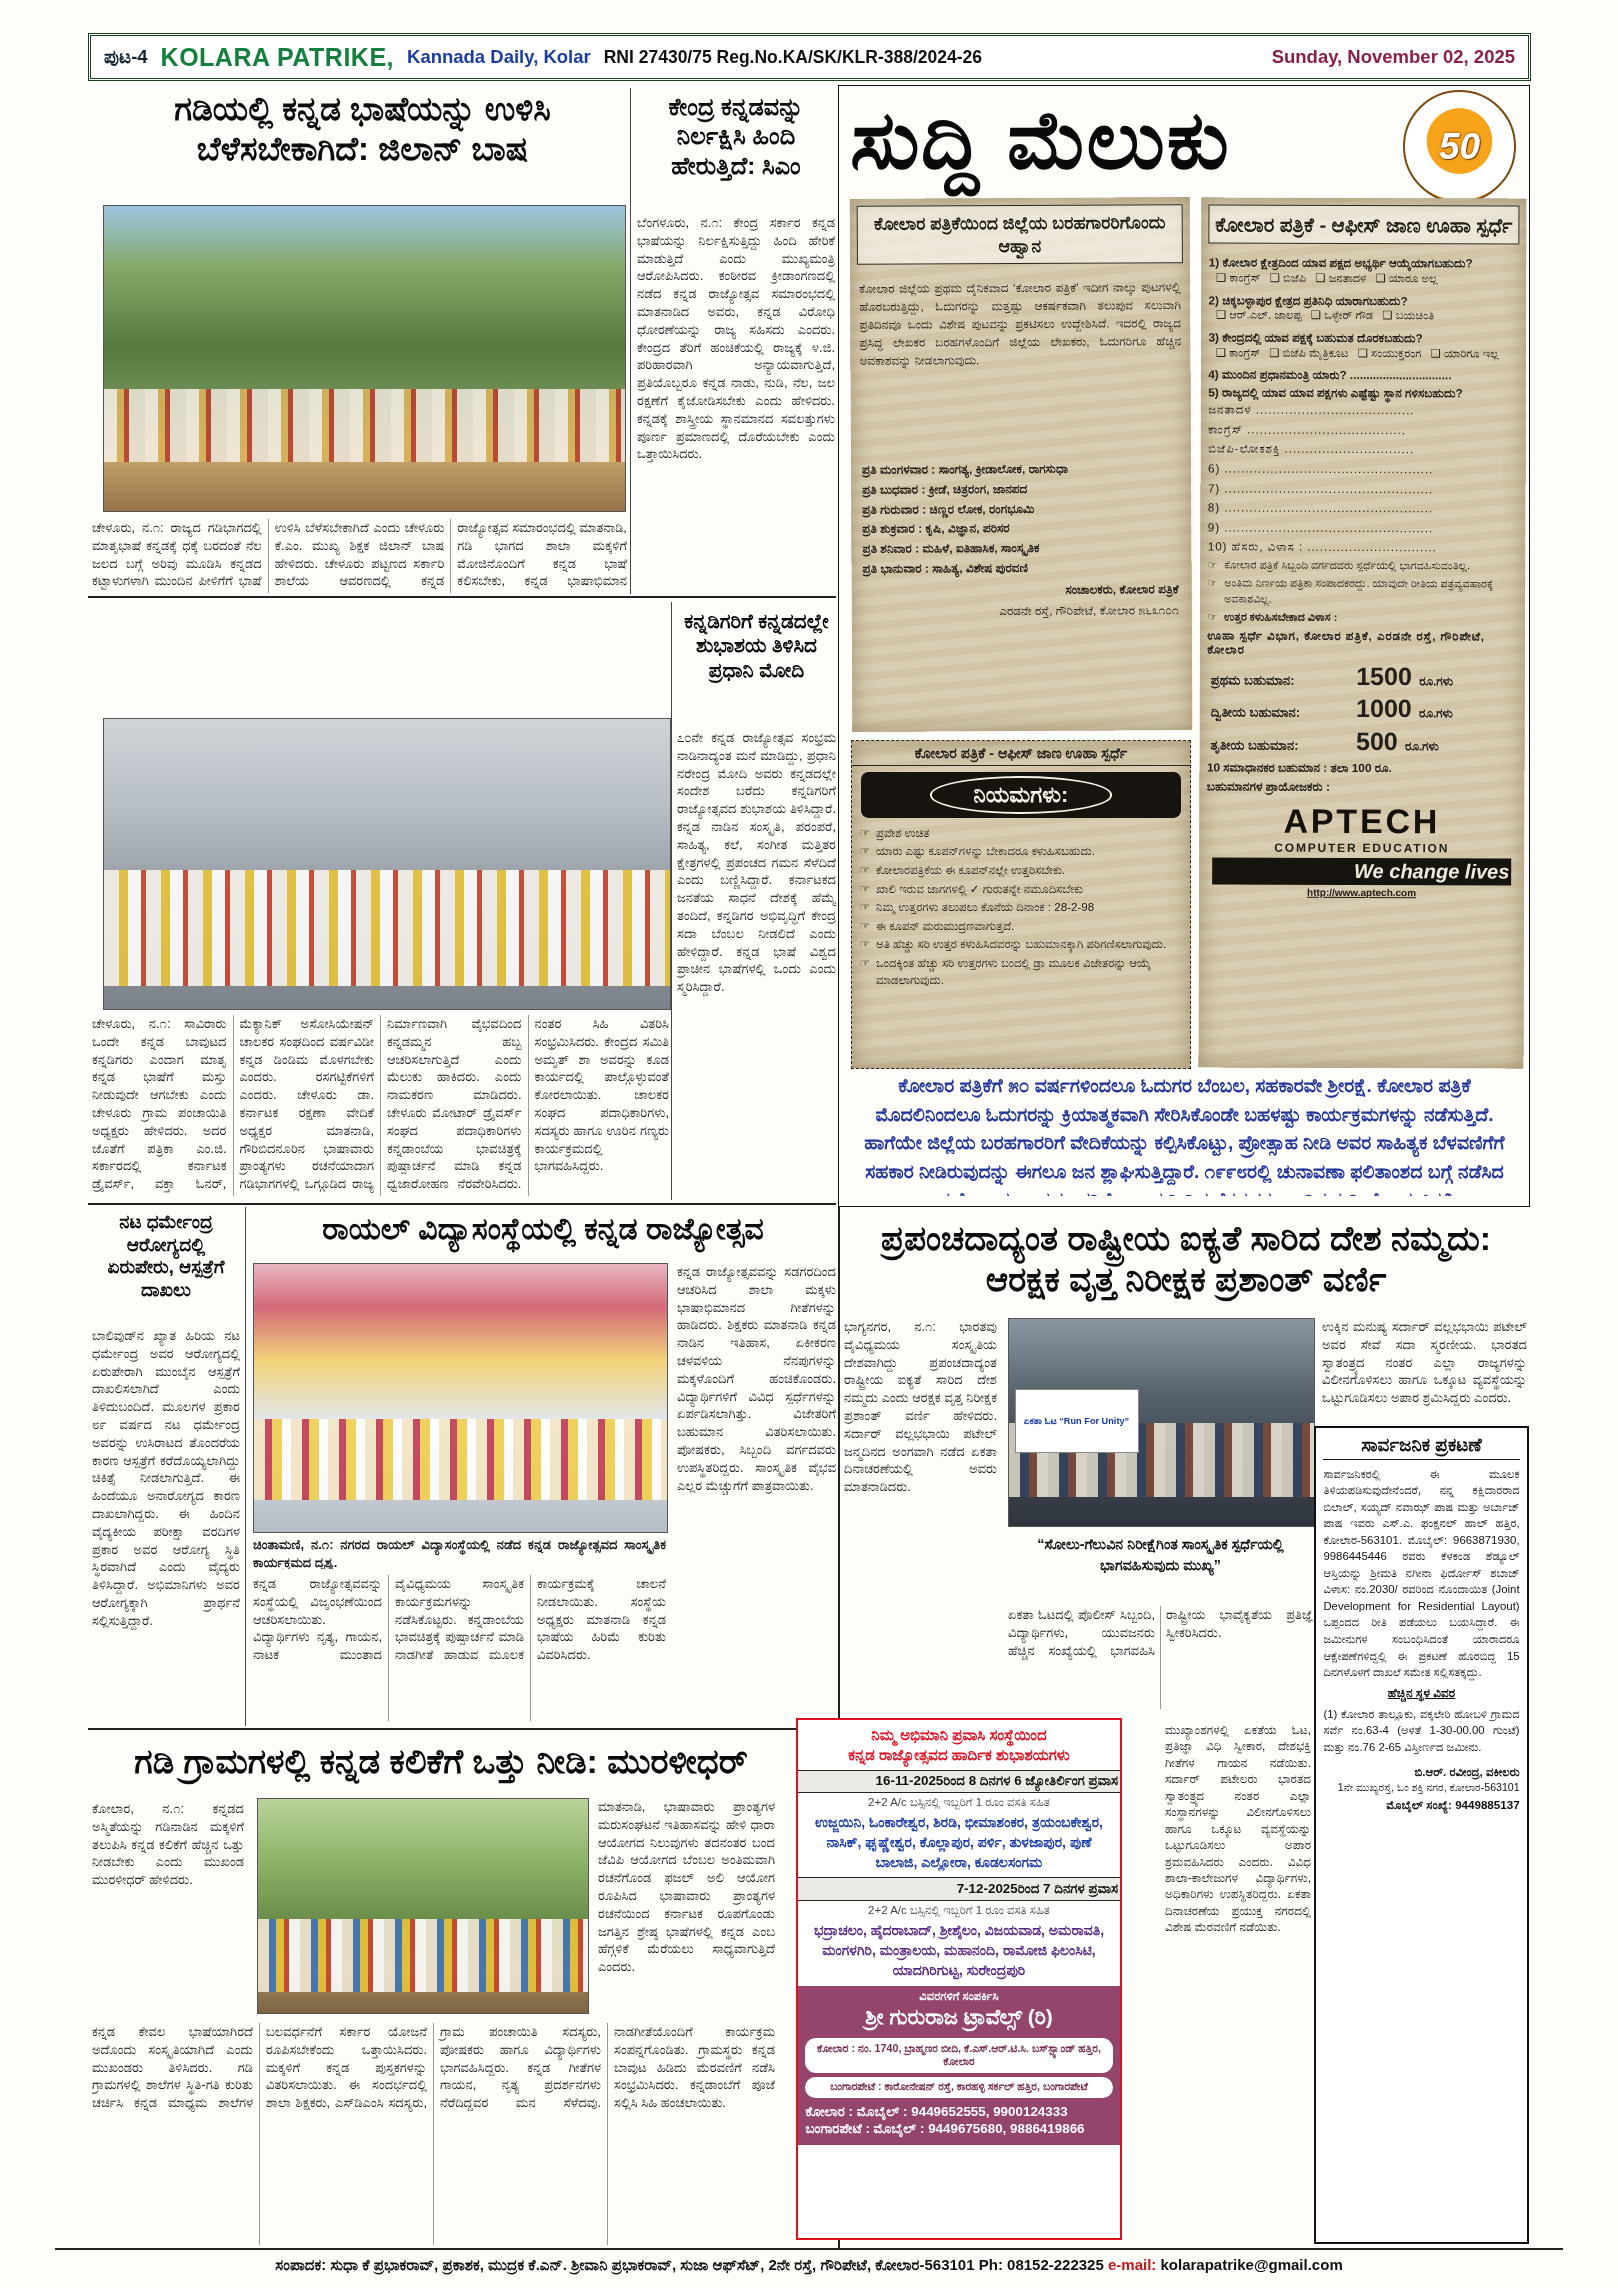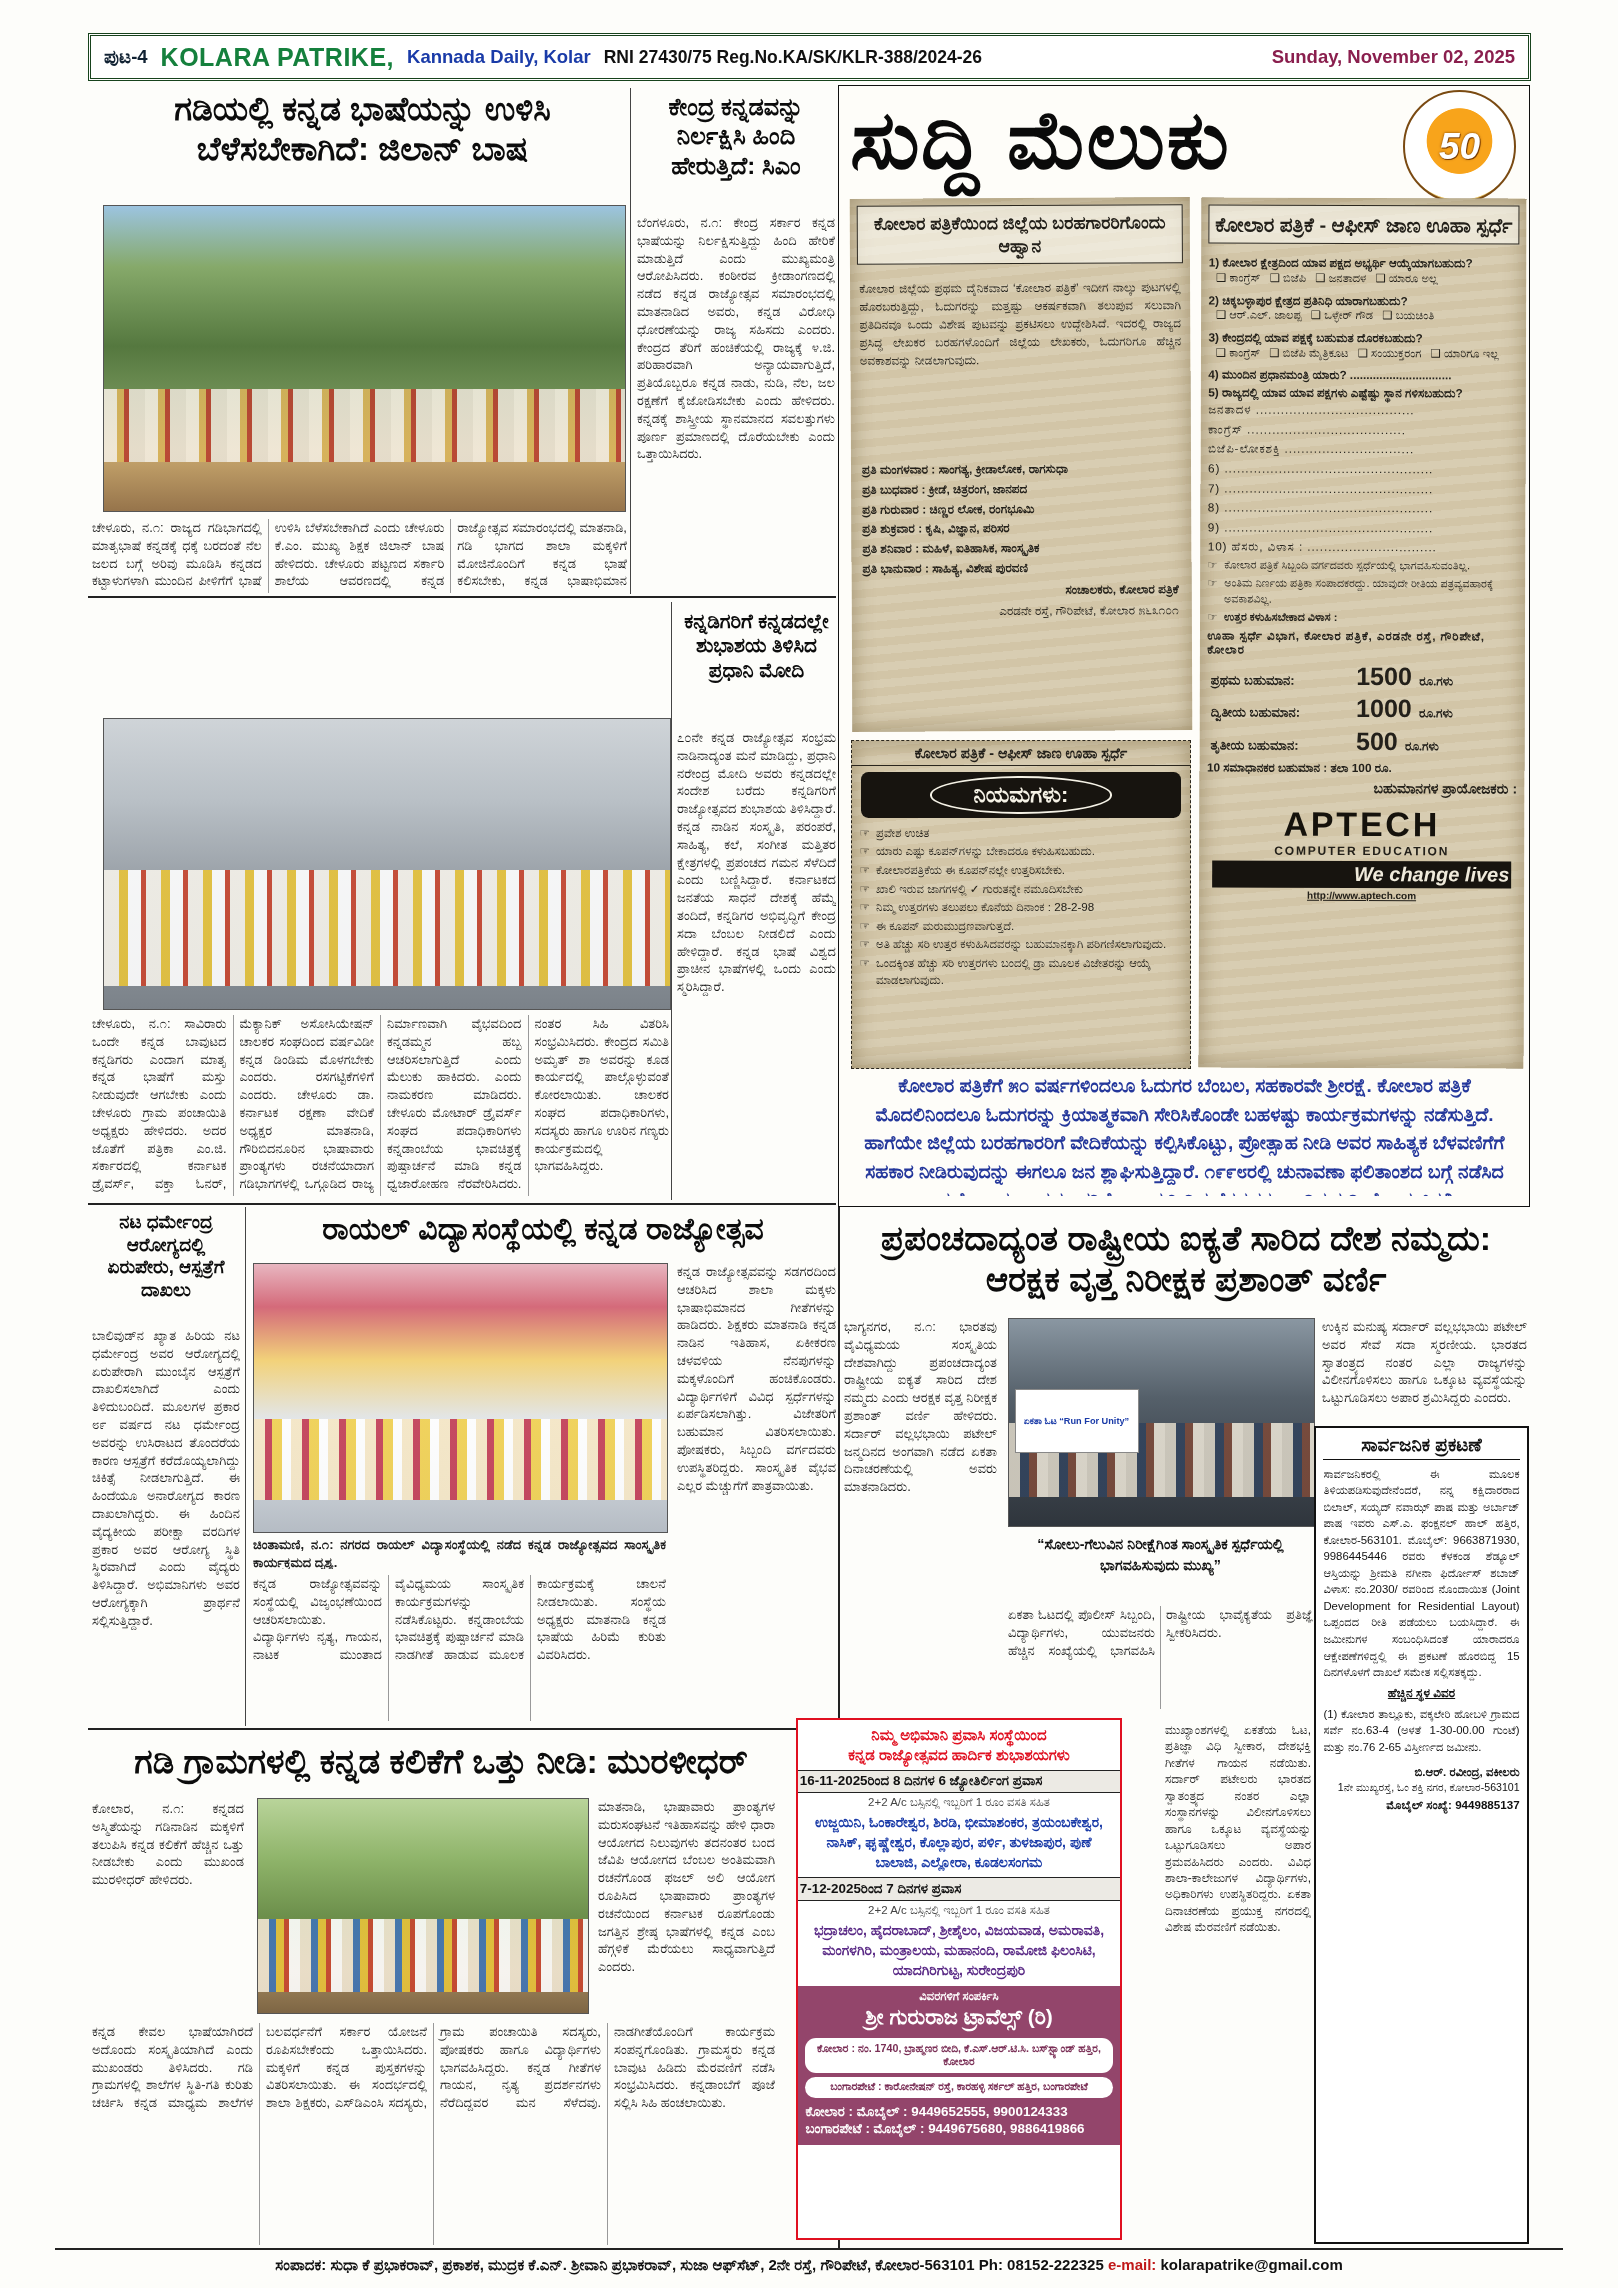--- a/index.html
+++ b/index.html
@@ -58,21 +58,21 @@
   .aptech .nm{font-size:34px;font-weight:900;letter-spacing:2.8px;color:#15120c;}
   .aptech .sb{font-size:12px;font-weight:800;letter-spacing:1.8px;}
   .aptech .tg{background:#17140f;color:#efeadb;font-weight:800;font-style:italic;font-size:20px;margin-top:2.8px;padding:1.8px;text-align:right;}
   .aptech .ur{font-size:10px;font-weight:700;text-decoration:underline;margin-top:1.8px;}
   #blue-note{left:854px;top:1072px;width:661px;height:124px;color:#24379b;font-weight:800;
              font-size:19px;line-height:1.5;text-align:center;overflow:hidden;}
   
   #ad{left:796px;top:1718px;width:326px;height:522px;border:2.8px solid #e01020;background:#fff;box-sizing:border-box;overflow:hidden;}
   .ad-h{color:#e01020;font-weight:800;text-align:center;font-size:15px;line-height:1.35;padding-top:4.6px;}
   .ad-date{background:#eceae4;border-top:1.8px solid #222;border-bottom:1.8px solid #222;font-weight:800;
-           text-align:left;font-size:13.4px;padding:2.8px 1.8px;margin-top:4.6px;}
+           text-align:right;font-size:13.4px;padding:2.8px 1.8px;margin-top:4.6px;}
   .ad-sub{text-align:center;font-size:11.5px;color:#444;padding:2.8px 0;}
   .ad-places{color:#1a3ba8;font-weight:800;text-align:center;font-size:14px;line-height:1.45;padding:0 7.4px;}
   .ad-places.p2{color:#5a2a86;}
   #ad-bottom{background:#93456b;color:#fff;margin-top:5.5px;padding:3.7px 7.4px 7.4px 7.4px;}
   .ad-contact{text-align:center;font-size:11.5px;font-weight:700;}
   .ad-agency{text-align:center;font-size:21px;font-weight:900;line-height:1.2;padding:1.8px 0 4.6px 0;}
   .ad-addr{background:#fff;color:#7a2f56;border-radius:11px;font-size:10.7px;font-weight:700;
            text-align:center;padding:3.7px 5.5px;margin:3.7px 0;line-height:1.3;}
   .ad-ph{font-size:13.4px;font-weight:800;padding-top:1.8px;}
   
@@ -230,21 +230,21 @@
       <span class="pl">ದ್ವಿತೀಯ ಬಹುಮಾನ:</span>
         <span class="pa">1000</span>
         <span class="pu">ರೂ.ಗಳು</span>
     </div>
     <div class="prize">
       <span class="pl">ತೃತೀಯ ಬಹುಮಾನ:</span>
         <span class="pa">500</span>
         <span class="pu">ರೂ.ಗಳು</span>
     </div>
     <div class="dotrow" style="font-weight:800;letter-spacing:0;">10 ಸಮಾಧಾನಕರ ಬಹುಮಾನ : ತಲಾ 100 ರೂ.</div>
-    <div class="dotrow" style="font-weight:800;font-size:14px;letter-spacing:0;text-align:right;">ಬಹುಮಾನಗಳ ಪ್ರಾಯೋಜಕರು :</div>
+    <div class="dotrow" style="font-weight:800;font-size:12px;letter-spacing:0;text-align:left;">ಬಹುಮಾನಗಳ ಪ್ರಾಯೋಜಕರು :</div>
     <div class="aptech">
       <div class="nm">APTECH</div>
       <div class="sb">COMPUTER EDUCATION</div>
       <div class="tg">We change lives</div>
       <div class="ur">http://www.aptech.com</div>
     </div>
   </div>
 
   <div class="abs" id="blue-note">ಕೋಲಾರ ಪತ್ರಿಕೆಗೆ ೫೦ ವರ್ಷಗಳಿಂದಲೂ ಓದುಗರ ಬೆಂಬಲ, ಸಹಕಾರವೇ ಶ್ರೀರಕ್ಷೆ. ಕೋಲಾರ ಪತ್ರಿಕೆ ಮೊದಲಿನಿಂದಲೂ ಓದುಗರನ್ನು ಕ್ರಿಯಾತ್ಮಕವಾಗಿ ಸೇರಿಸಿಕೊಂಡೇ ಬಹಳಷ್ಟು ಕಾರ್ಯಕ್ರಮಗಳನ್ನು ನಡೆಸುತ್ತಿದೆ. ಹಾಗೆಯೇ ಜಿಲ್ಲೆಯ ಬರಹಗಾರರಿಗೆ ವೇದಿಕೆಯನ್ನು ಕಲ್ಪಿಸಿಕೊಟ್ಟು, ಪ್ರೋತ್ಸಾಹ ನೀಡಿ ಅವರ ಸಾಹಿತ್ಯಕ ಬೆಳವಣಿಗೆಗೆ ಸಹಕಾರ ನೀಡಿರುವುದನ್ನು ಈಗಲೂ ಜನ ಶ್ಲಾಘಿಸುತ್ತಿದ್ದಾರೆ. ೧೯೯೮ರಲ್ಲಿ ಚುನಾವಣಾ ಫಲಿತಾಂಶದ ಬಗ್ಗೆ ನಡೆಸಿದ ಊಹಾಸ್ಪರ್ಧೆ ಹಾಗೂ ಬರಹಗಾರರಿಗೆ ಆಹ್ವಾನ ನೀಡಿದ ನೆನಪುಗಳು ಇಂದಿನ ಸುದ್ದಿ ಮೆಲುಕುವಿನಲ್ಲಿ...</div>
 

